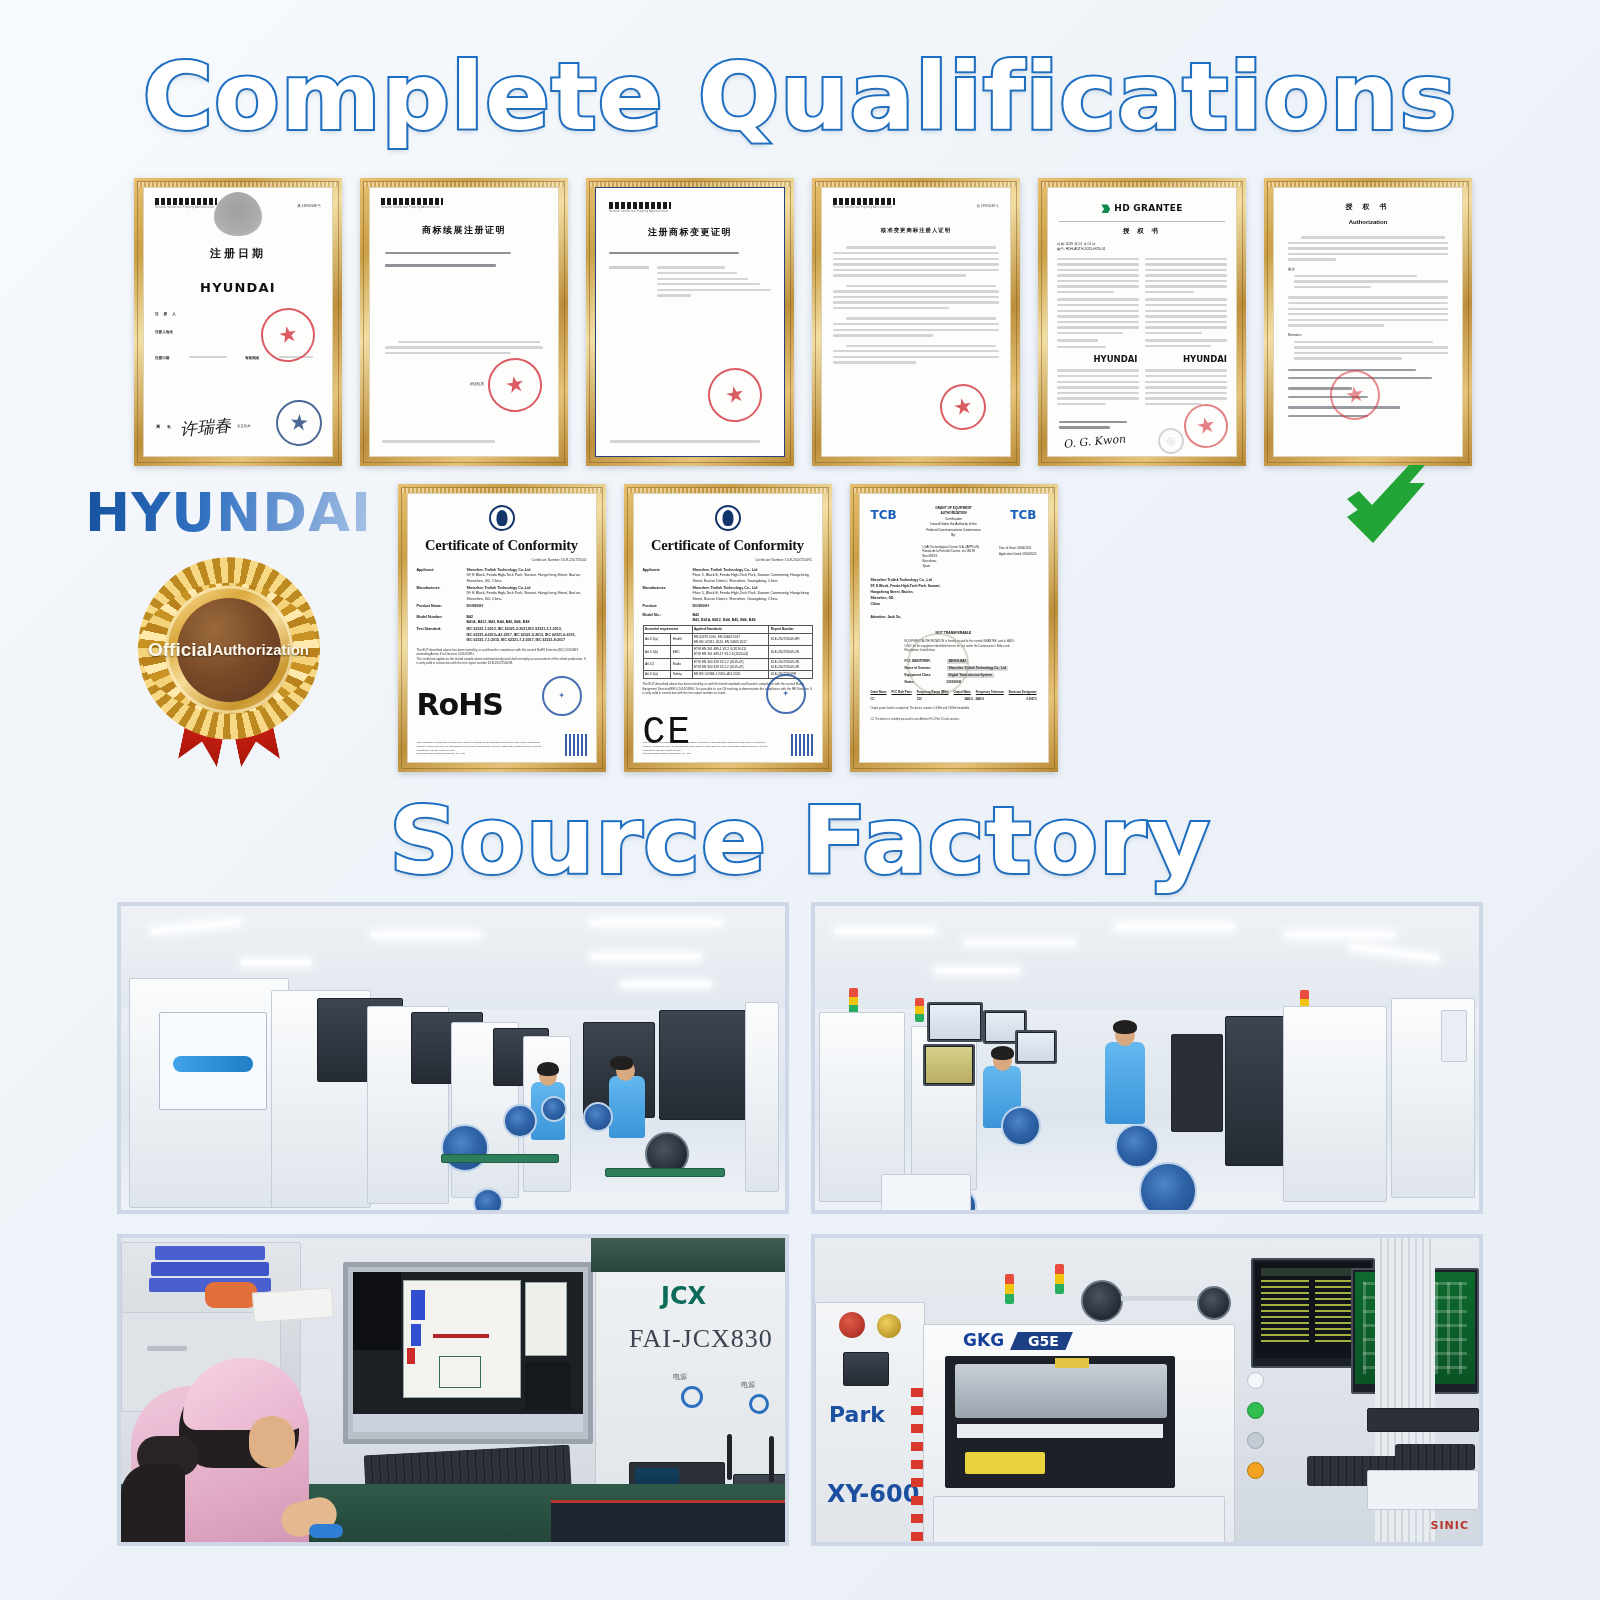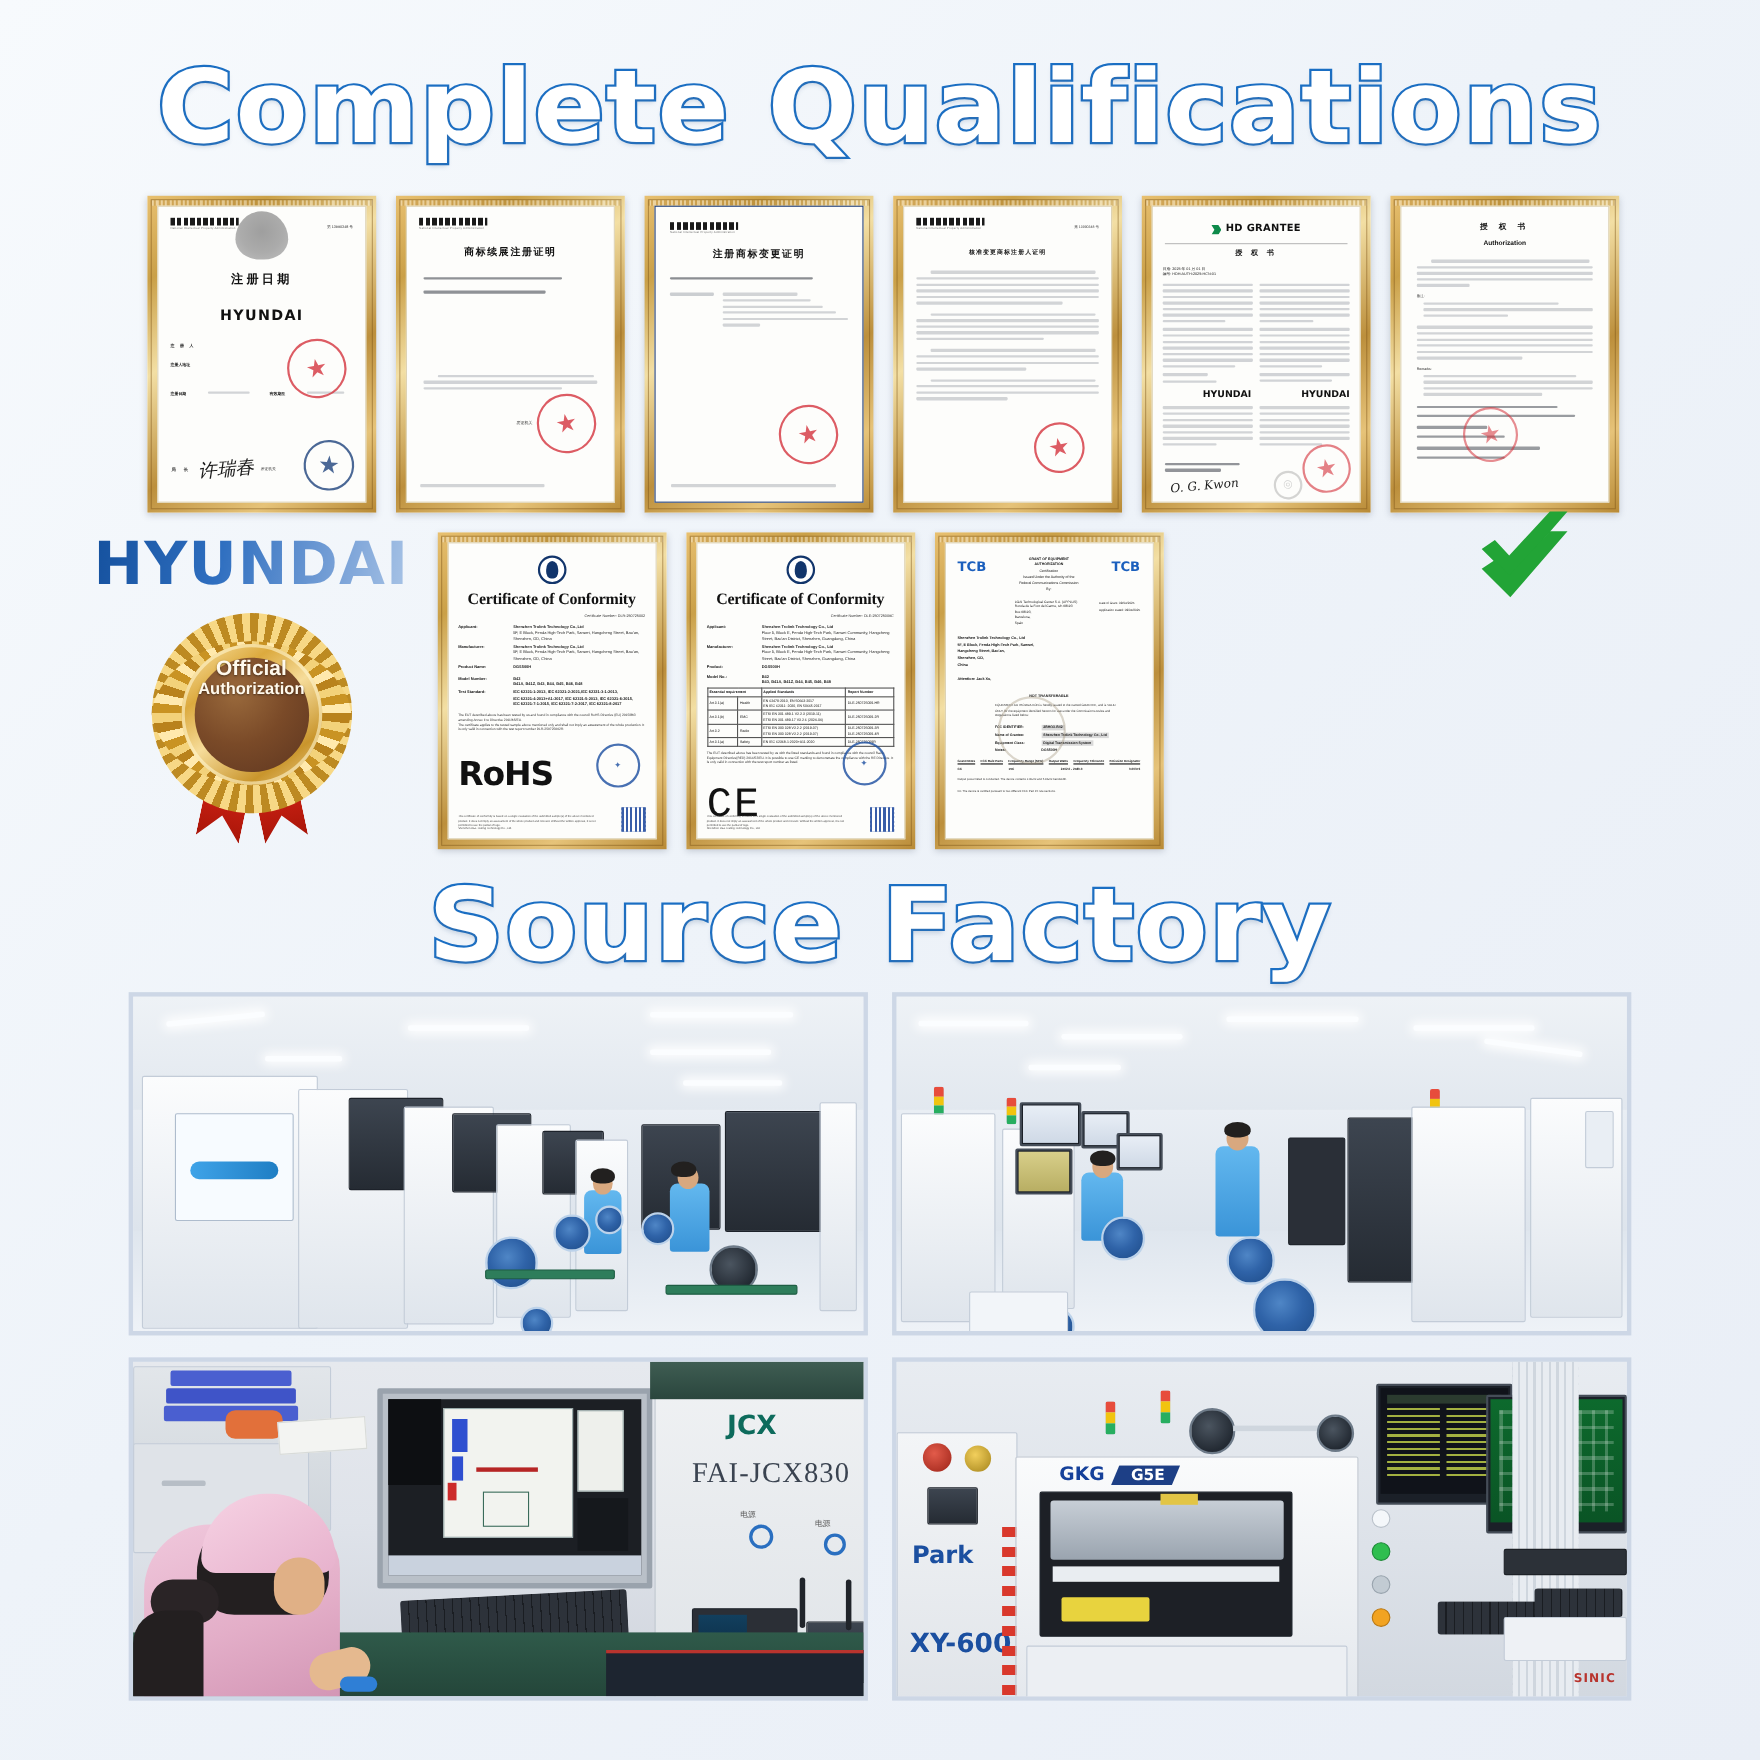--- a/index.html
+++ b/index.html
@@ -246,21 +246,21 @@
   .rosette-disc {
     position:absolute; left:50%; top:50%; transform:translate(-50%,-52%);
     width:128px;height:128px;border-radius:50%;
     background: linear-gradient(145deg,#ffe9b0 0%,#dcaa3e 28%,#f6dc9a 50%,#c9952c 78%,#f0d391 100%);
     box-shadow: inset 0 0 0 3px rgba(255,245,205,.6);
   }
   .rosette-core {
     position:absolute; left:50%; top:50%; transform:translate(-50%,-52%);
     width:104px;height:104px;border-radius:50%;
     background: radial-gradient(circle at 36% 30%, #9a6a3c 0%, #7a4a28 48%, #5e3620 100%);
-    display:flex; flex-direction:column; align-items:center; justify-content:flex-start;
+    display:flex; flex-direction:row; align-items:center; justify-content:center;
     color:#fff9ec; text-align:center; line-height:1.12;
     text-shadow: 0 1px 2px rgba(0,0,0,.5);
   }
   .rosette-core .l1 { font-size:19px; font-weight:bold; }
   .rosette-core .l2 { font-size:15px; font-weight:bold; }
 
   #cert-row-2 { display:flex; }
 
   
   #features {

